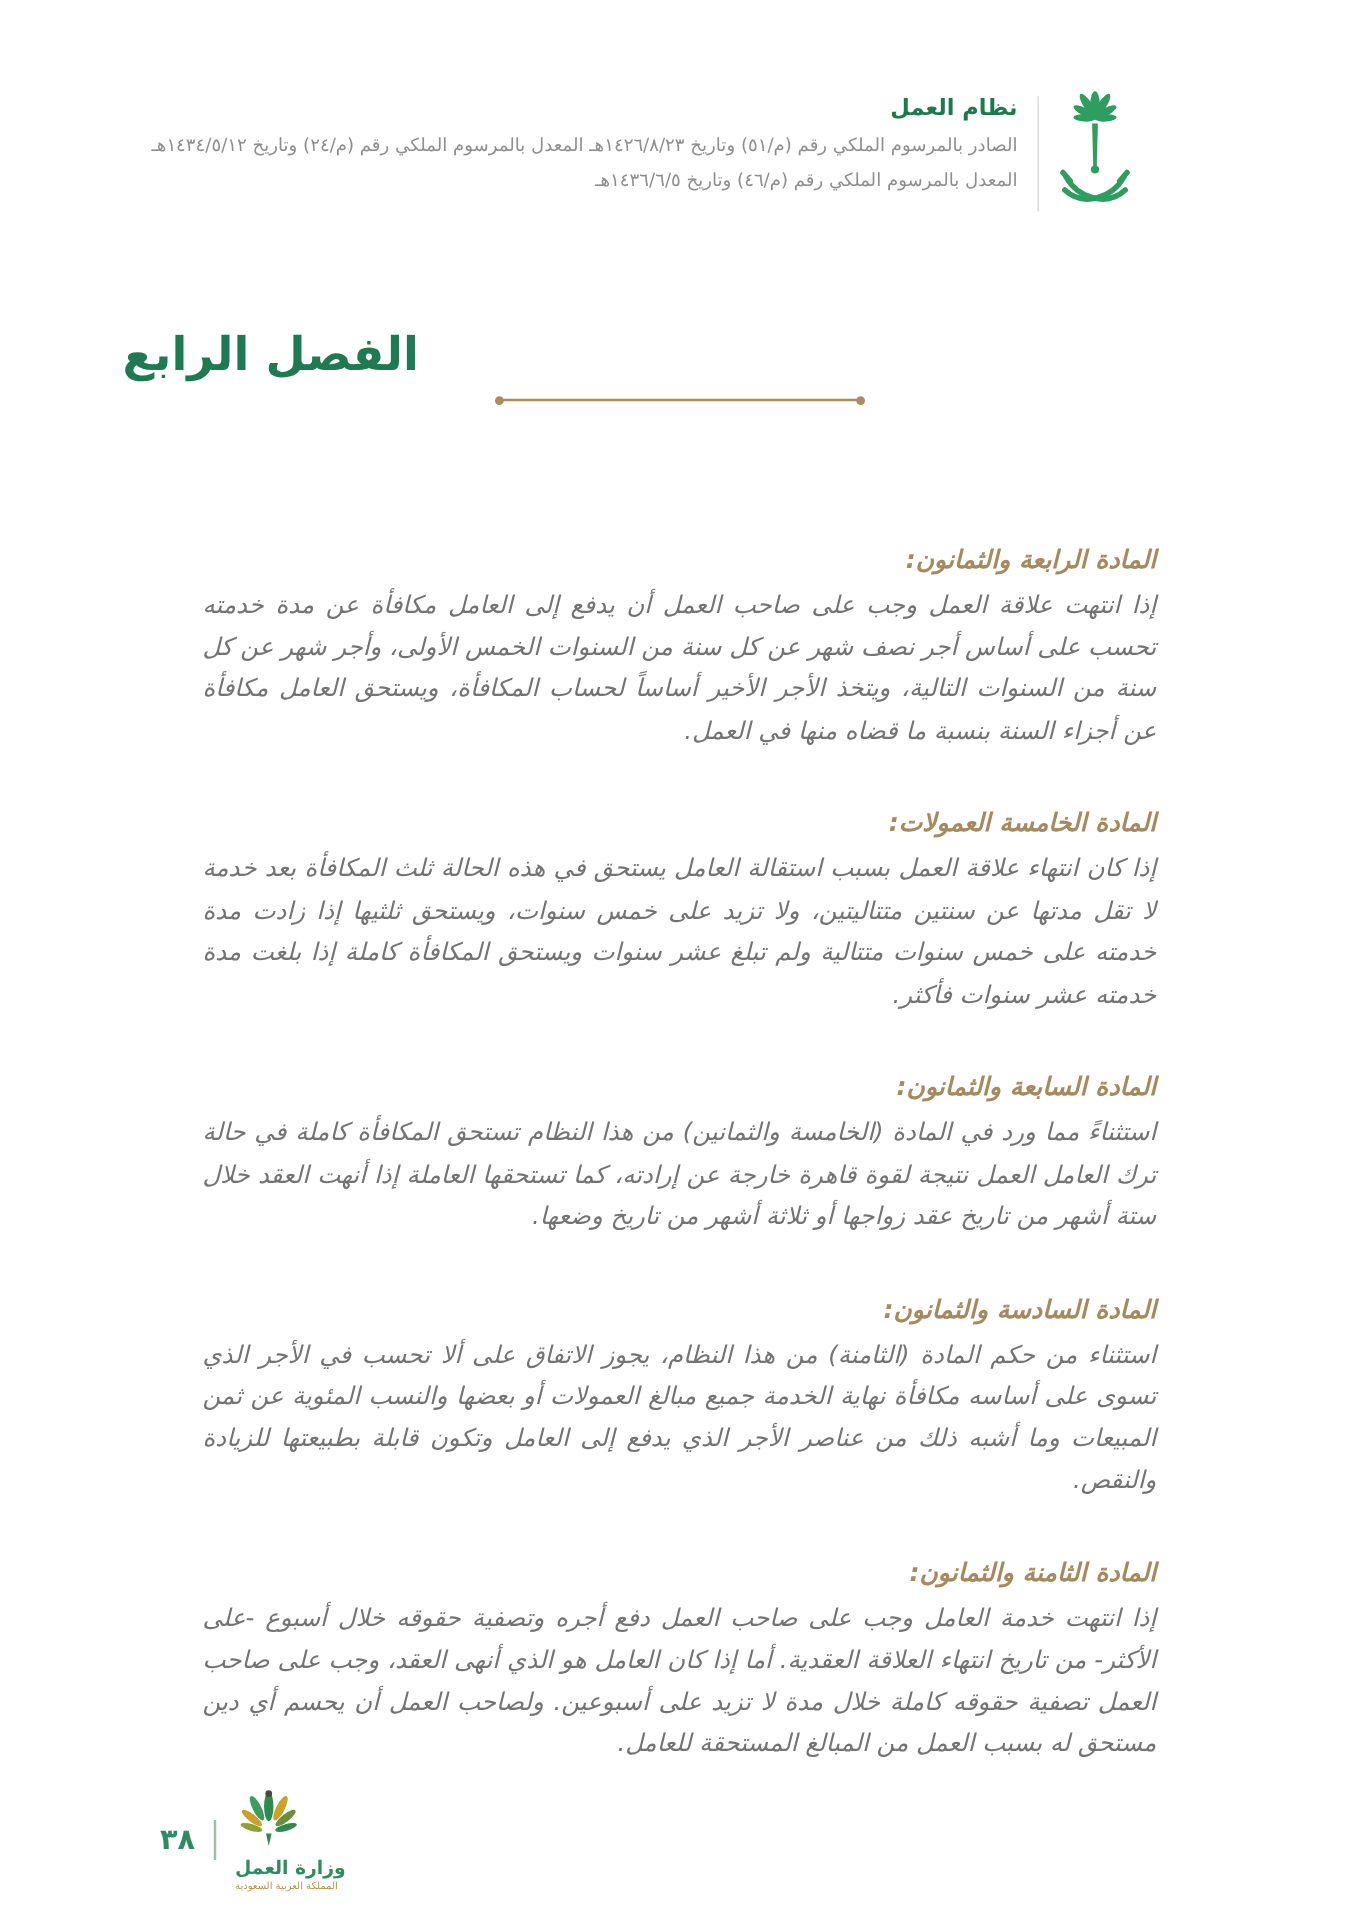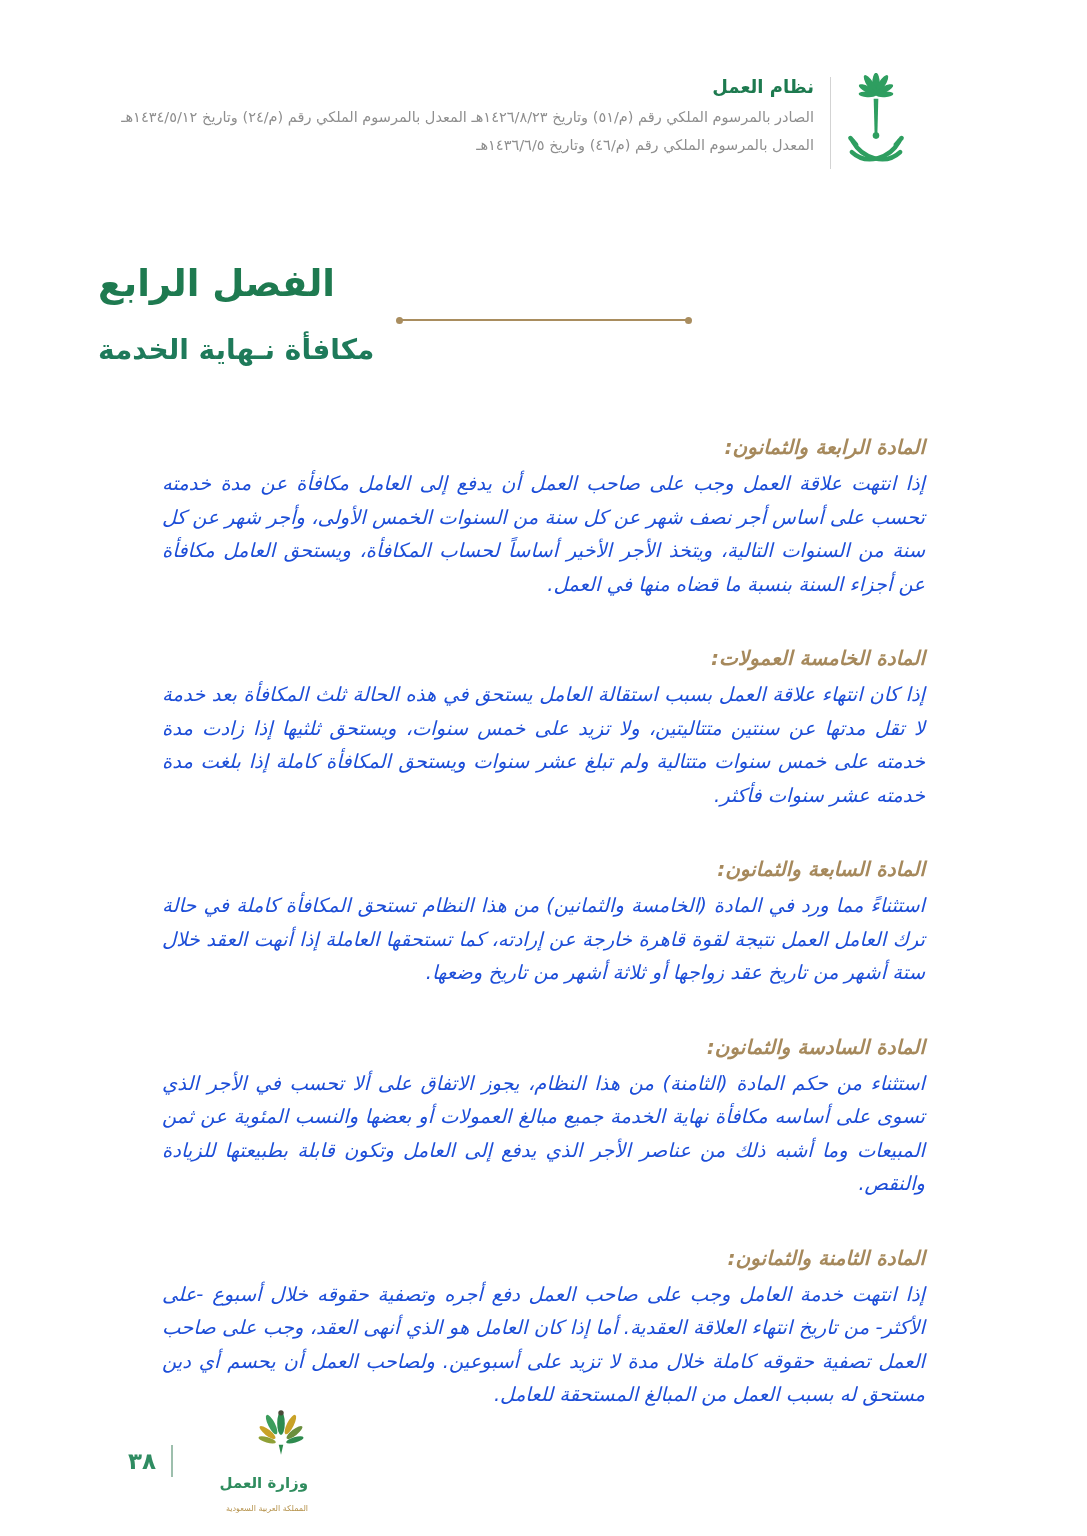--- a/index.html
+++ b/index.html
@@ -34,33 +34,33 @@
   }
   .chapter-divider::before { right:-4px; }
   .chapter-divider::after  { left:-4px; }
   .chapter-subtitle { color:#1e7a5a; font-size:28px; font-weight:bold; line-height:36px; }
 
   
   .articles { position:absolute; top:432px; right:64px; left:64px; }
   .article { margin-bottom:42px;font-style:italic; }
   .article-heading { color:#a6895c; font-size:20px; font-weight:bold; line-height:30px; margin-bottom:5px; }
   .article-body {
-    color:#1d4ed8; font-size:19.5px; line-height:33.5px;
+    color:#737373; font-size:19.5px; line-height:33.5px;
     text-align:justify; text-justify:inter-word;
   }
 
   
   .footer {
     position:absolute; bottom:22px; left:30px; right:30px;
     display:flex; justify-content:flex-end; align-items:center;
   }
   .footer-inner { display:flex; align-items:center; gap:15px; }
   .page-number { color:#2f8c62; font-size:23px; font-weight:bold; line-height:30px; }
   .footer-vline { width:2px; height:32px; background:#9dbfad; }
-  .ministry-logo { display:flex; flex-direction:column; align-items:flex-start; width:120px;gap:11px; }
+  .ministry-logo { display:flex; flex-direction:column; align-items:flex-end; width:120px; }
   .ministry-name { color:#2f8c5e; font-size:15px; font-weight:bold; line-height:18px; margin-top:2px; }
   .ministry-sub { color:#b5924b; font-size:8px; line-height:10px; margin-top:1px; letter-spacing:0.5px; }
 </style>
 </head>
 <body>
 
 <div class="page">
 
   <div class="doc-header">
     <svg class="emblem" viewBox="0 0 60 104" aria-hidden="true">
@@ -86,21 +86,20 @@
     <div class="header-text">
       <div class="doc-title">نظام العمل</div>
       <div class="decree-line">الصادر بالمرسوم الملكي رقم (م/٥١) وتاريخ ١٤٢٦/٨/٢٣هـ المعدل بالمرسوم الملكي رقم (م/٢٤) وتاريخ ١٤٣٤/٥/١٢هـ</div>
       <div class="decree-line">المعدل بالمرسوم الملكي رقم (م/٤٦) وتاريخ ١٤٣٦/٦/٥هـ</div>
     </div>
   </div>
 
   <div class="chapter">
     <div class="chapter-title">الفصل الرابع</div>
     <div class="chapter-divider"></div>
-    <div class="chapter-subtitle">مكافأة نـهاية الخدمة</div>
   </div>
 
   <div class="articles">
     <div class="article">
       <div class="article-heading">المادة الرابعة والثمانون:</div>
       <div class="article-body">إذا انتهت علاقة العمل وجب على صاحب العمل أن يدفع إلى العامل مكافأة عن مدة خدمته تحسب على أساس أجر نصف شهر عن كل سنة من السنوات الخمس الأولى، وأجر شهر عن كل سنة من السنوات التالية، ويتخذ الأجر الأخير أساساً لحساب المكافأة، ويستحق العامل مكافأة عن أجزاء السنة بنسبة ما قضاه منها في العمل.</div>
     </div>
     <div class="article">
       <div class="article-heading">المادة الخامسة العمولات:</div>
       <div class="article-body">إذا كان انتهاء علاقة العمل بسبب استقالة العامل يستحق في هذه الحالة ثلث المكافأة بعد خدمة لا تقل مدتها عن سنتين متتاليتين، ولا تزيد على خمس سنوات، ويستحق ثلثيها إذا زادت مدة خدمته على خمس سنوات متتالية ولم تبلغ عشر سنوات ويستحق المكافأة كاملة إذا بلغت مدة خدمته عشر سنوات فأكثر.</div>

